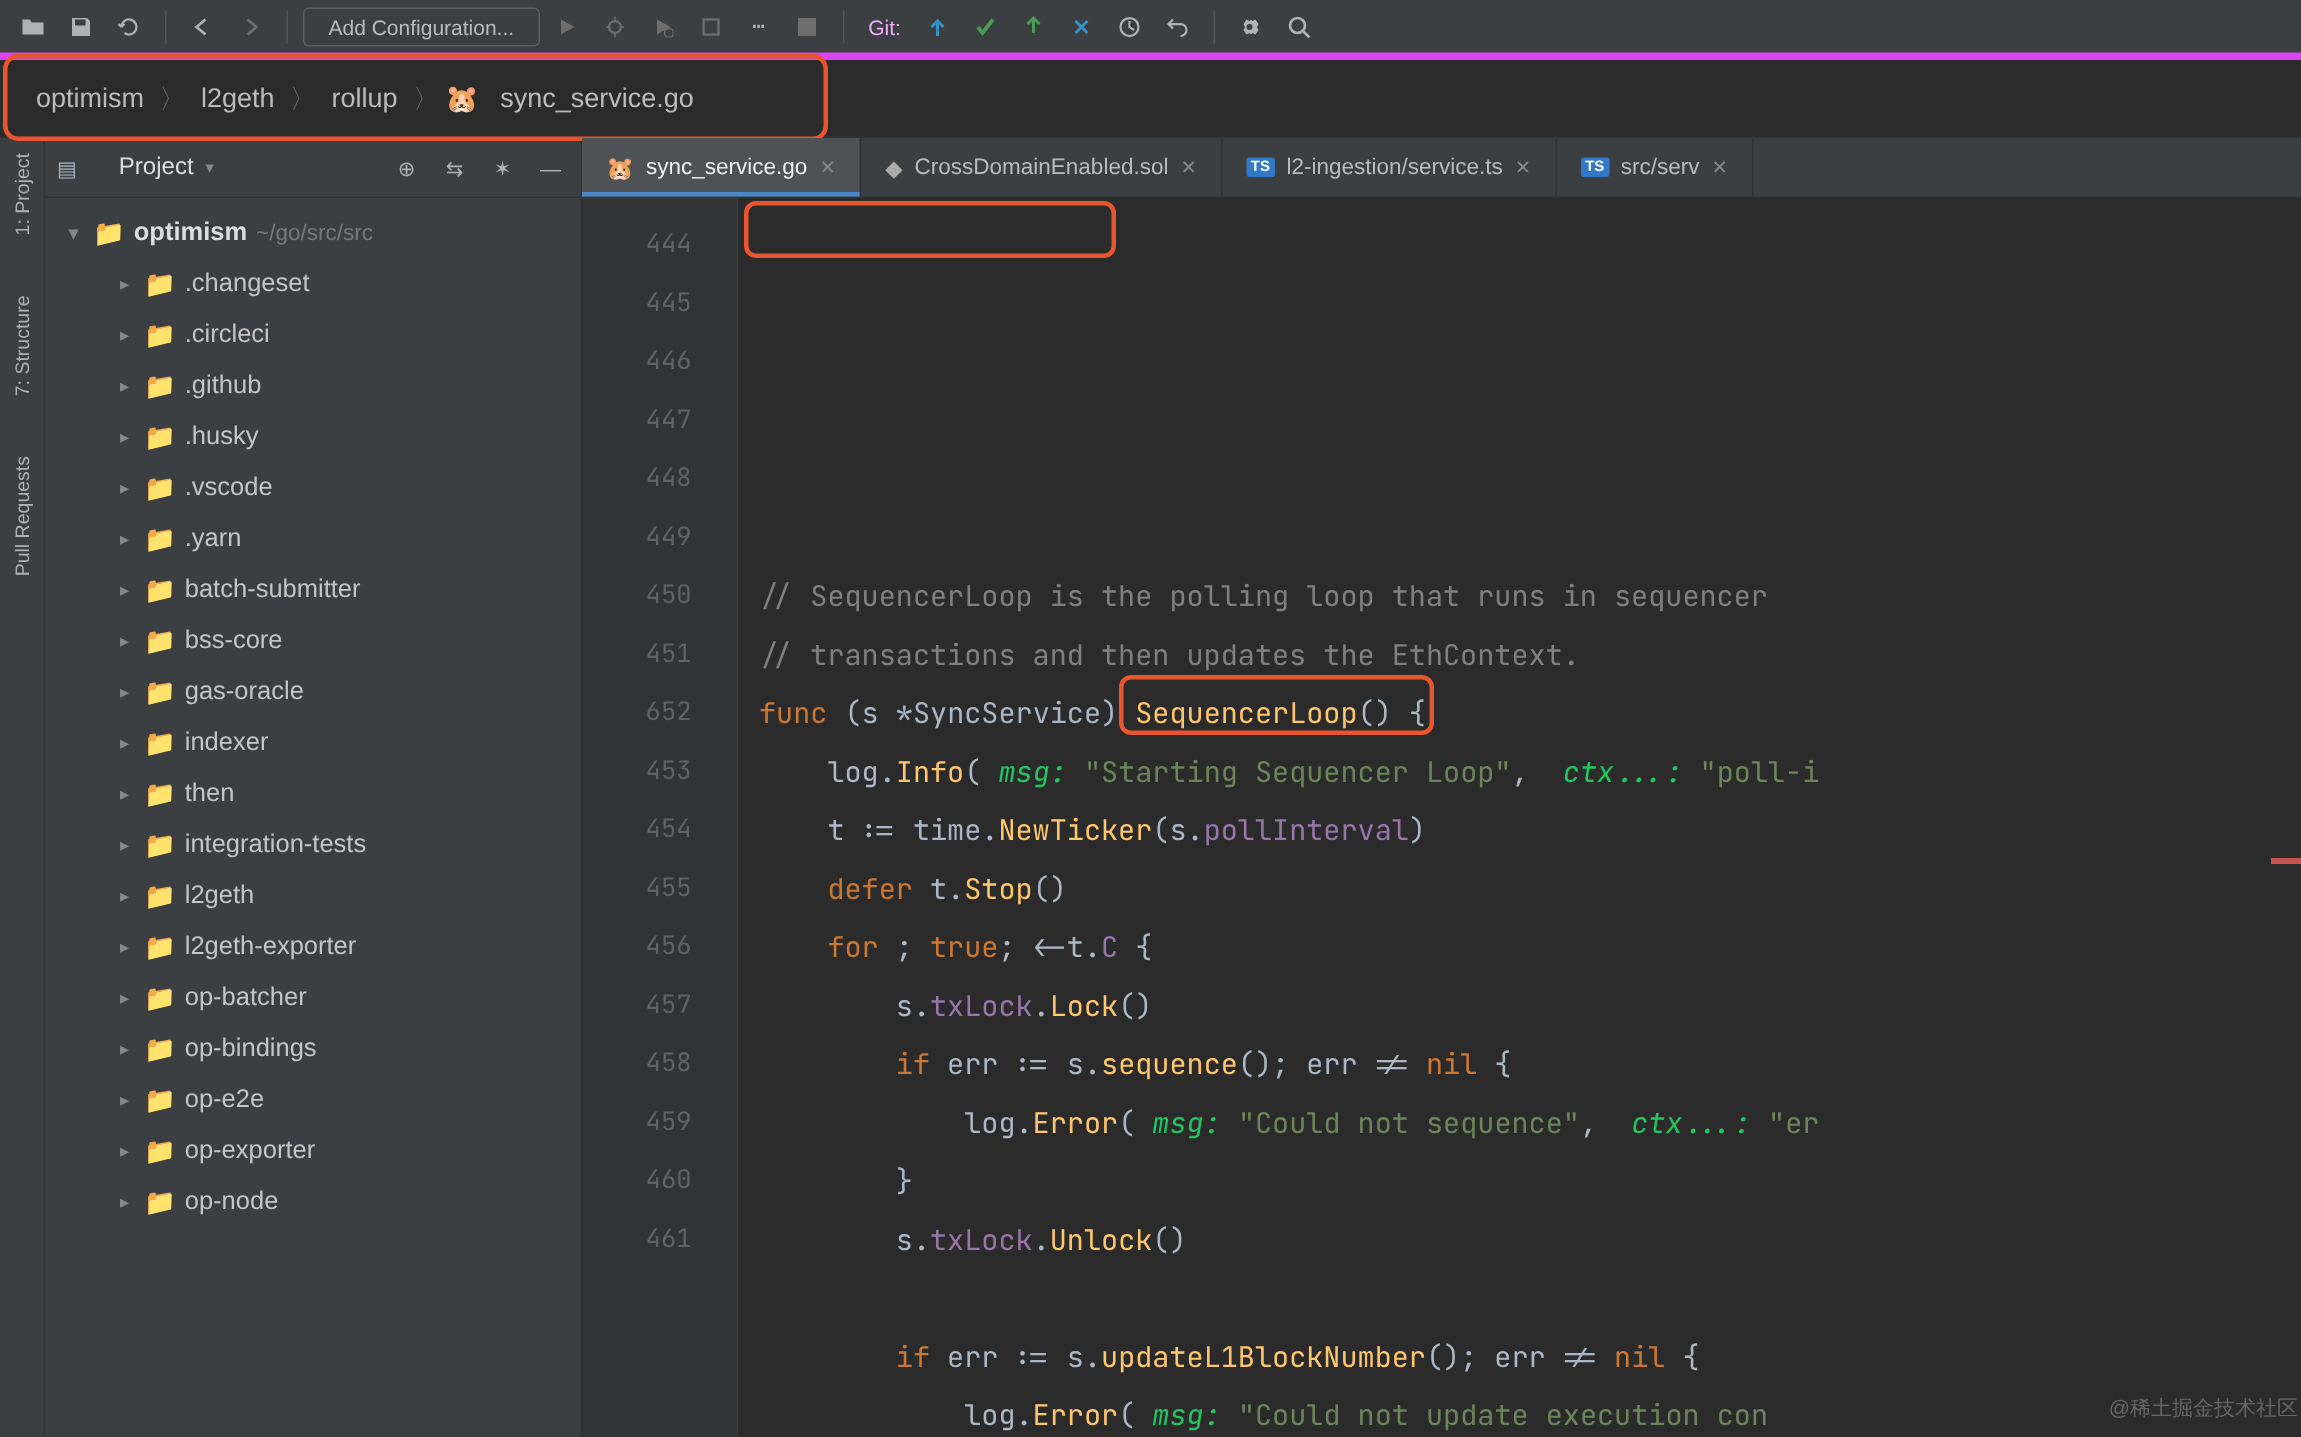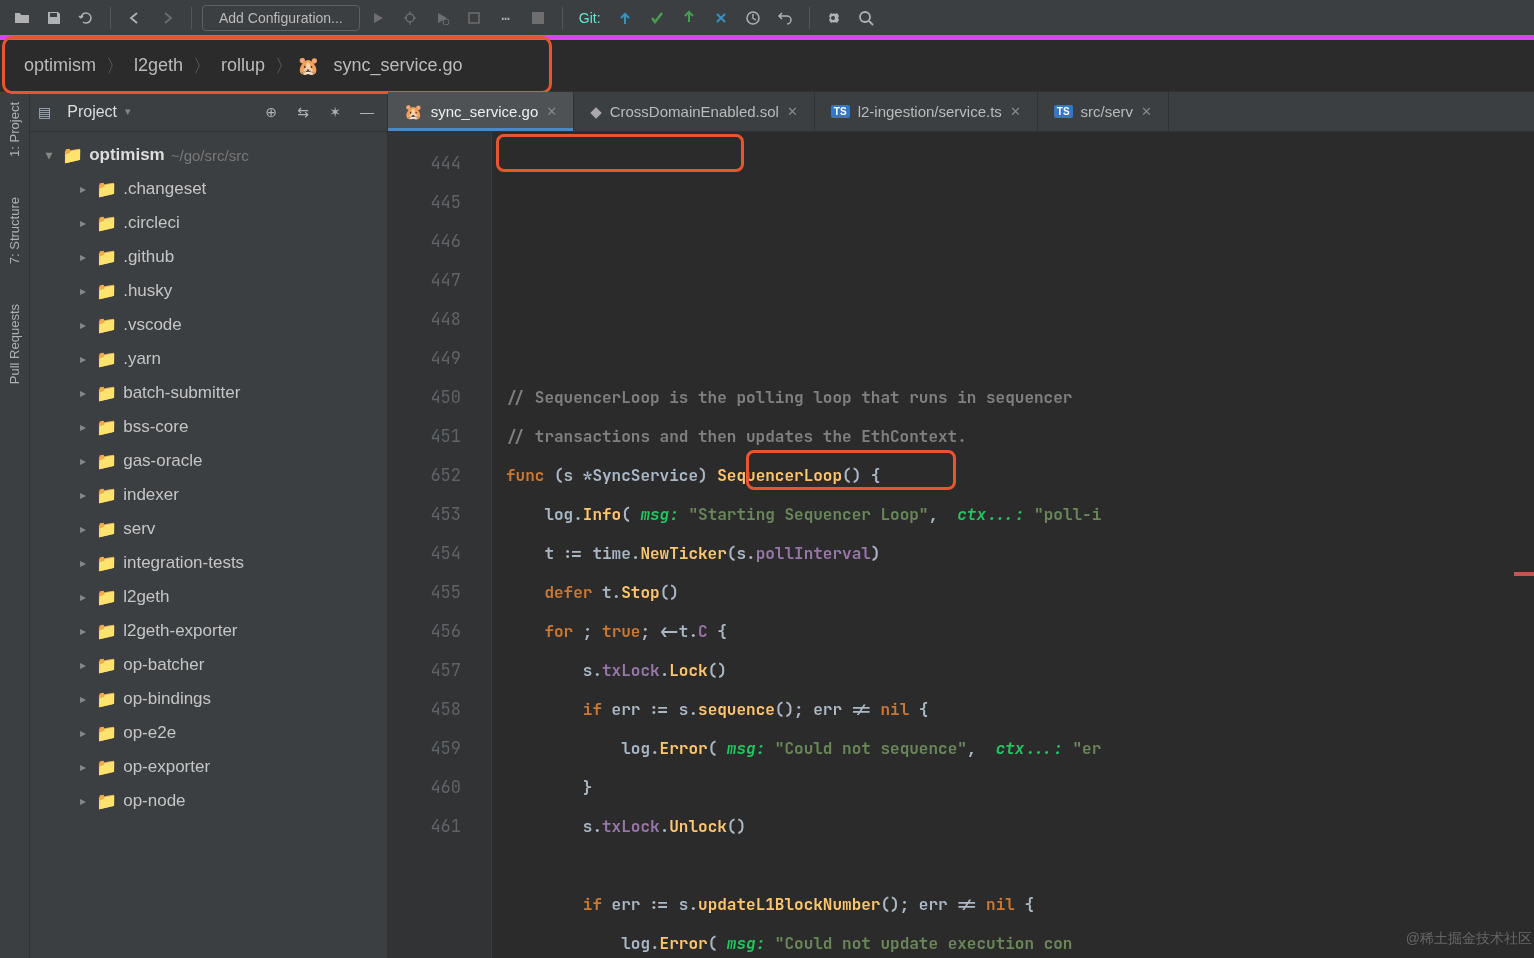--- a/index.html
+++ b/index.html
@@ -30,21 +30,21 @@
 }
 .tb-sep{width:1px;height:22px;background:#555;margin:0 6px;}
 .config-btn{
   border:1px solid #5e6060;
   border-radius:4px;
   padding:4px 16px;
   color:#bbb;
   font-family:sans-serif;
   font-size:14px;
 }
-.git-label{color:#5eead4;font-family:sans-serif;margin:0 6px;}
+.git-label{color:#f0abfc;font-family:sans-serif;margin:0 6px;}
 
 .breadcrumb{
   height:52px;
   display:flex;
   align-items:center;
   padding:0 14px;
   gap:0;
   font-family:sans-serif;
   font-size:18px;
   color:#bbb;
@@ -95,21 +95,21 @@
 }
 .proj-header{
   height:40px;
   display:flex;
   align-items:center;
   padding:0 8px;
   gap:8px;
   border-bottom:1px solid #323232;
   font-family:sans-serif;
 }
-.proj-header .title{color:#ddd;font-size:16px;margin-left:8px;}
+.proj-header .title{color:#ddd;font-size:16px;margin-left:20px;}
 .proj-header .spacer{flex:1;}
 .proj-header .hbtn{width:24px;height:24px;display:flex;align-items:center;justify-content:center;color:#afb1b3;}
 .tree{
   flex:1;
   overflow:auto;
   padding:6px 0;
   font-family:sans-serif;
   font-size:17px;
 }
 .tree-row{
@@ -172,26 +172,25 @@
   text-align:right;
   color:#606366;
   font-size:17px;
   line-height:39px;
   padding-right:30px;
   position:relative;
 }
 .code{
   flex:1;
   padding:12px 0 0 14px;
-  font-size:16px;
+  font-size:19px;
   line-height:39px;
   white-space:pre;
   overflow:hidden;
   position:relative;
-  font-weight:bold;
 }
 .c-cmt{color:#808080;}
 .c-kw{color:#cc7832;}
 .c-fn{color:#ffc66d;}
 .c-type{color:#a9b7c6;text-align:right;}
 .c-str{color:#6a8759;}
 .c-param{color:#22c55e;font-style:italic;}
 .c-field{color:#9876aa;}
 .hl-box1{
   position:absolute;
@@ -421,21 +420,21 @@
           <span>gas-oracle</span>
         </div>
         <div class="tree-row indent">
           <span class="chev">▸</span>
           <span class="fold">📁</span> 
           <span>indexer</span>
         </div>
         <div class="tree-row indent">
           <span class="chev">▸</span>
           <span class="fold">📁</span> 
-          <span>serv</span>
+          <span>then</span>
         </div>
         <div class="tree-row indent">
           <span class="chev">▸</span>
           <span class="fold">📁</span> 
           <span>integration-tests</span>
         </div>
         <div class="tree-row indent">
           <span class="chev">▸</span>
           <span class="fold">📁</span> 
           <span>l2geth</span>

